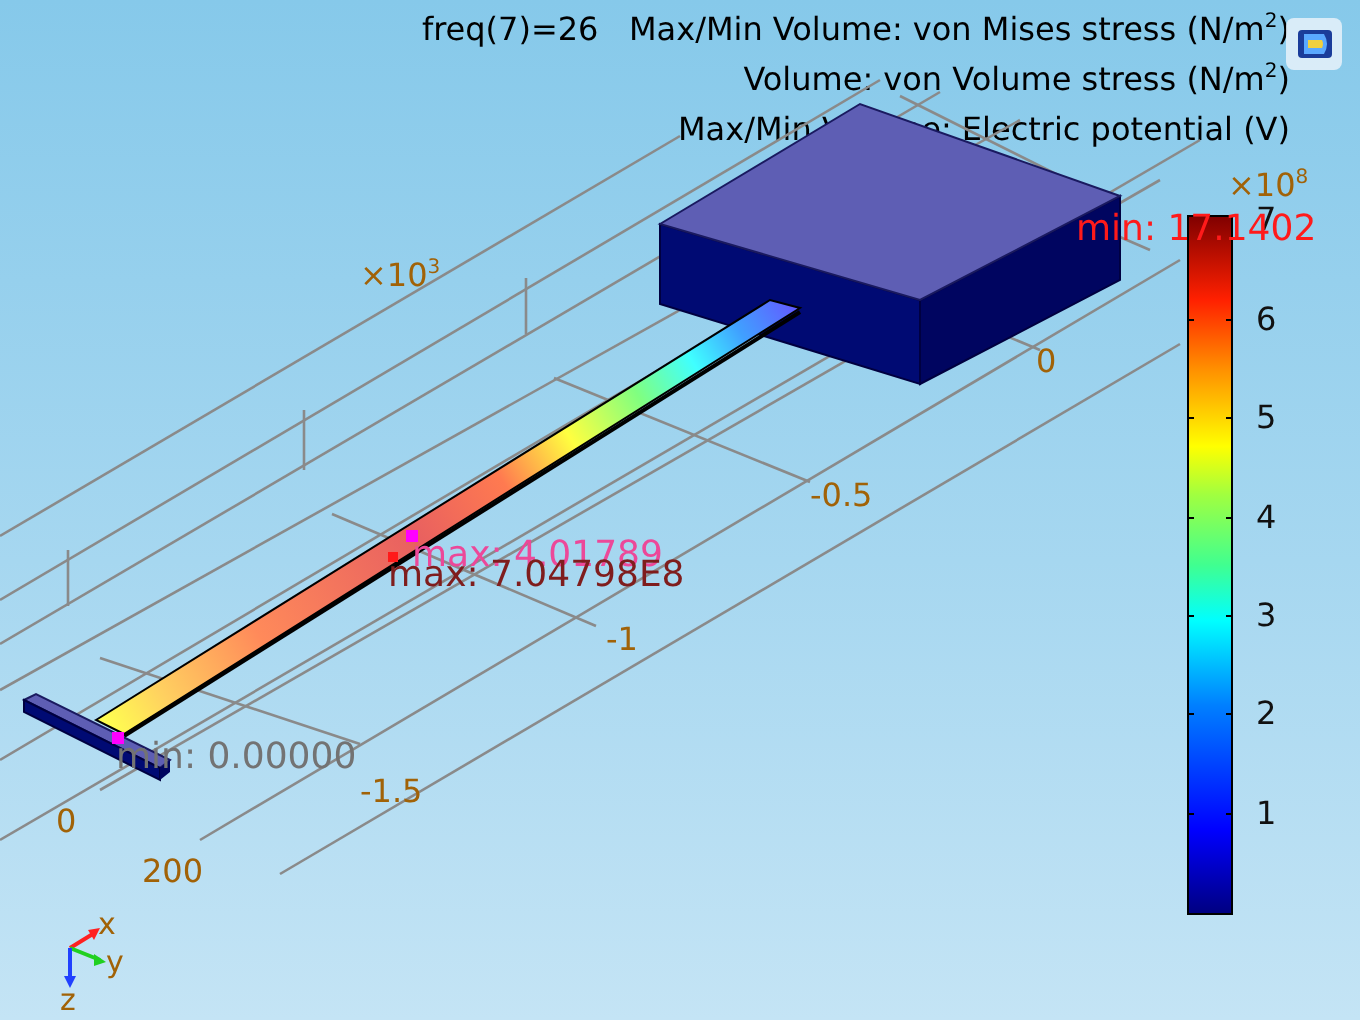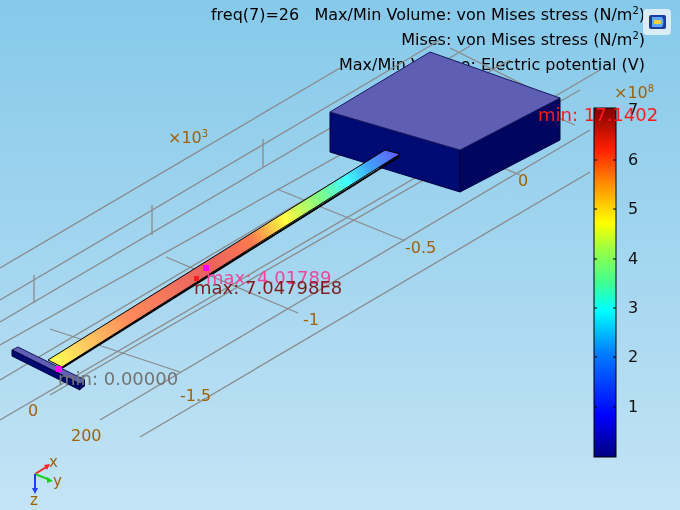--- a/index.html
+++ b/index.html
@@ -17,21 +17,21 @@
     .lbl { position: absolute; font-size: 16px; color: #a16207; white-space: nowrap; }
     .ann { position: absolute; font-size: 18px; white-space: nowrap; }
     .cb-tick { position: absolute; left: 628px; font-size: 16px; color: #111; }
     .logo { position: absolute; left: 642px; top: 8px; width: 30px; height: 28px; }
     .triad { position: absolute; left: 20px; top: 452px; }
   </style>
 </head>
 <body>
 
 <div class="title" style="top:5px;"><span>freq(7)=26   Max/Min Volume: von Mises stress (N/m</span><sup>2</sup><span>)</span></div>
-<div class="title" style="top:30px;"><span>Mises: von Mises stress (N/m</span><sup>2</sup><span>)</span></div>
+<div class="title" style="top:30px;"><span>Volume: von Volume stress (N/m</span><sup>2</sup><span>)</span></div>
 <div class="title" style="top:55px;">Max/Min Volume: Electric potential (V)</div>
 
 <svg id="scene" width="680" height="510" viewBox="0 0 680 510">
   <defs>
     <linearGradient id="beamGrad" x1="55" y1="365" x2="395" y2="153" gradientUnits="userSpaceOnUse">
       <stop offset="0" stop-color="#ffff50"></stop>
       <stop offset="0.08" stop-color="#ffd060"></stop>
       <stop offset="0.22" stop-color="#ff8a5a"></stop>
       <stop offset="0.45" stop-color="#e86060"></stop>
       <stop offset="0.58" stop-color="#ff7a50"></stop>
@@ -109,21 +109,21 @@
       <line x1="594" y1="308" x2="597" y2="308"></line>
         <line x1="613" y1="308" x2="616" y2="308"></line>
       <line x1="594" y1="357" x2="597" y2="357"></line>
         <line x1="613" y1="357" x2="616" y2="357"></line>
       <line x1="594" y1="407" x2="597" y2="407"></line>
         <line x1="613" y1="407" x2="616" y2="407"></line>
     </g>
   </g>
 </svg>
 
-<div class="lbl" style="left:168px;top:128px;"><span>×10</span><sup style="font-size:10px;">3</sup></div>
+<div class="lbl" style="left:180px;top:128px;"><span>×10</span><sup style="font-size:10px;">3</sup></div>
 <div class="lbl" style="left:518px;top:171px;">0</div>
 <div class="lbl" style="left:405px;top:238px;">-0.5</div>
 <div class="lbl" style="left:303px;top:310px;">-1</div>
 <div class="lbl" style="left:180px;top:386px;">-1.5</div>
 <div class="lbl" style="left:28px;top:401px;">0</div>
 <div class="lbl" style="left:71px;top:426px;">200</div>
 
 <div class="ann" style="left:206px;top:267px;color:#ec4899;">max: 4.01789</div>
 <div class="ann" style="left:194px;top:277px;color:#7f1d1d;">max: 7.04798E8</div>
 <div class="ann" style="left:58px;top:368px;color:#737373;">min: 0.00000</div>

